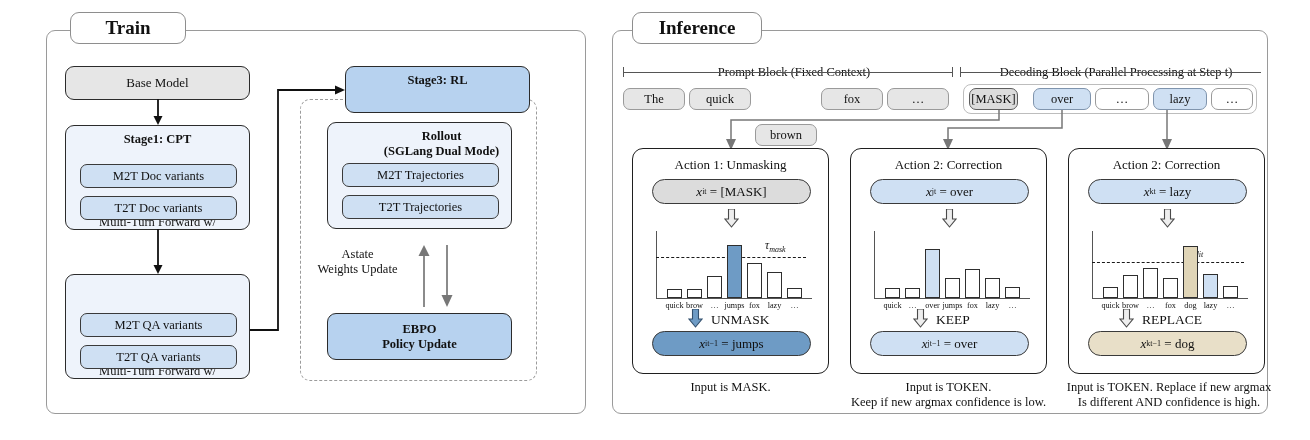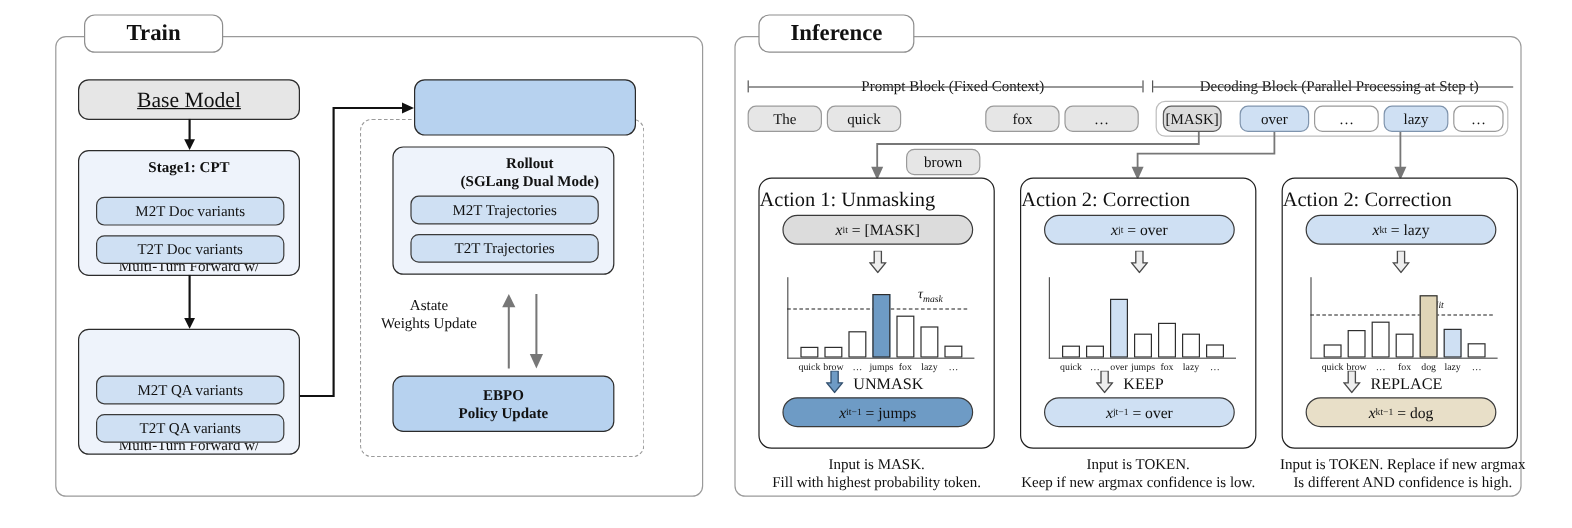--- a/index.html
+++ b/index.html
@@ -18,21 +18,21 @@
 
   
   .box{position:absolute;box-sizing:border-box;border:1.3px solid #2b2b2b;border-radius:9px;
        display:flex;flex-direction:column;align-items:center;text-align:center;}
   .grey{background:#e6e6e6;}
   .vlight{background:#eef3fb;}
   .mid{background:#b7d2ef;}
 
   .box-hd{font-weight:bold;font-size:12.5px;line-height:14.5px;width:100%;}
   .box-sub{font-size:12.5px;line-height:14.5px;width:100%;}
-  .plain{font-size:18px;text-decoration:underline;}
+  .plain{font-size:13px;}
 
   .subbox{position:absolute;box-sizing:border-box;border:1.2px solid #3a3a3a;border-radius:7px;
        background:#cfe0f3;font-size:12.5px;display:flex;align-items:center;justify-content:center;}
 
   
   #base-model{left:65px;top:66px;width:185px;height:34px;justify-content:center;}
   #stage1{left:65px;top:125px;width:185px;height:105px;padding-top:6px;justify-content:space-between;}
   #stage1 .s1{position:absolute;left:14px;top:38px;width:157px;height:24px;}
   #stage1 .s2{position:absolute;left:14px;top:70px;width:157px;height:24px;}
   #stage2{left:65px;top:274px;width:185px;height:105px;padding-top:6px;justify-content:flex-end;}
@@ -65,21 +65,21 @@
 
   #decode-wrap{position:absolute;left:963px;top:84px;width:294px;height:30px;
       border:1.2px solid #bdbdbd;border-radius:8px;box-sizing:border-box;background:#fff;}
 
   .action-card{position:absolute;box-sizing:border-box;border:1.4px solid #1f1f1f;
        border-radius:11px;background:#fff;top:148px;height:226px;}
   #card1{left:632px;width:197px;}
   #card2{left:850px;width:197px;}
   #card3{left:1068px;width:197px;}
 
-  .card-title{position:absolute;top:8px;left:0;width:100%;text-align:left;font-size:17px;}
+  .card-title{position:absolute;top:8px;left:0;width:100%;text-align:center;font-size:13px;}
 
   .pill{position:absolute;box-sizing:border-box;border-radius:13px;height:25px;
         display:flex;align-items:center;justify-content:center;font-size:13px;
         border:1.2px solid #3a3a3a;}
   .pill.g{background:#dcdcdc;}
   .pill.b{background:#cfe0f3;}
   .pill.bd{background:#6e9bc5;}
   .pill.t{background:#e8dfc8;}
 
   .pill-in{top:30px;left:19px;width:159px;}
@@ -147,20 +147,21 @@
 </div>
 
 <svg class="conn" style="left:248px;top:82px;" width="104" height="250">
   <polyline points="2,248 30,248 30,8 88,8" fill="none" stroke="#111" stroke-width="1.8"></polyline>
   <polygon points="97,8 87,3.4 87,12.6" fill="#111"></polygon>
 </svg>
 
 <div id="dashed"></div>
 
 <div class="box mid" id="stage3">
+  <div class="box-hd">Stage3: RL</div>
 </div>
 
 <div class="box vlight" id="rollout">
   <div class="box-hd">Rollout</div>
   <div class="box-hd">(SGLang Dual Mode)</div>
   <div class="subbox s1">M2T Trajectories</div>
   <div class="subbox s2">T2T Trajectories</div>
 </div>
 
 <div id="astate">
@@ -347,21 +348,20 @@
   </div>
   <div class="verb" style="left:73px;top:163px;">REPLACE</div>
 
   <div class="pill t pill-out">
     <span class="mvar">x</span><sup>k</sup><sub>t−1</sub>&nbsp;<span>= dog</span>
   </div>
 </div>
 
 <div class="caption" id="cap1">
   <div>Input is MASK.</div>
-  <div>Fill with highest probability token.</div>
 </div>
 <div class="caption" id="cap2">
   <div>Input is TOKEN.</div>
   <div>Keep if new argmax confidence is low.</div>
 </div>
 <div class="caption" id="cap3">
   <div>Input is TOKEN. Replace if new argmax</div>
   <div>Is different AND confidence is high.</div>
 </div>
 

